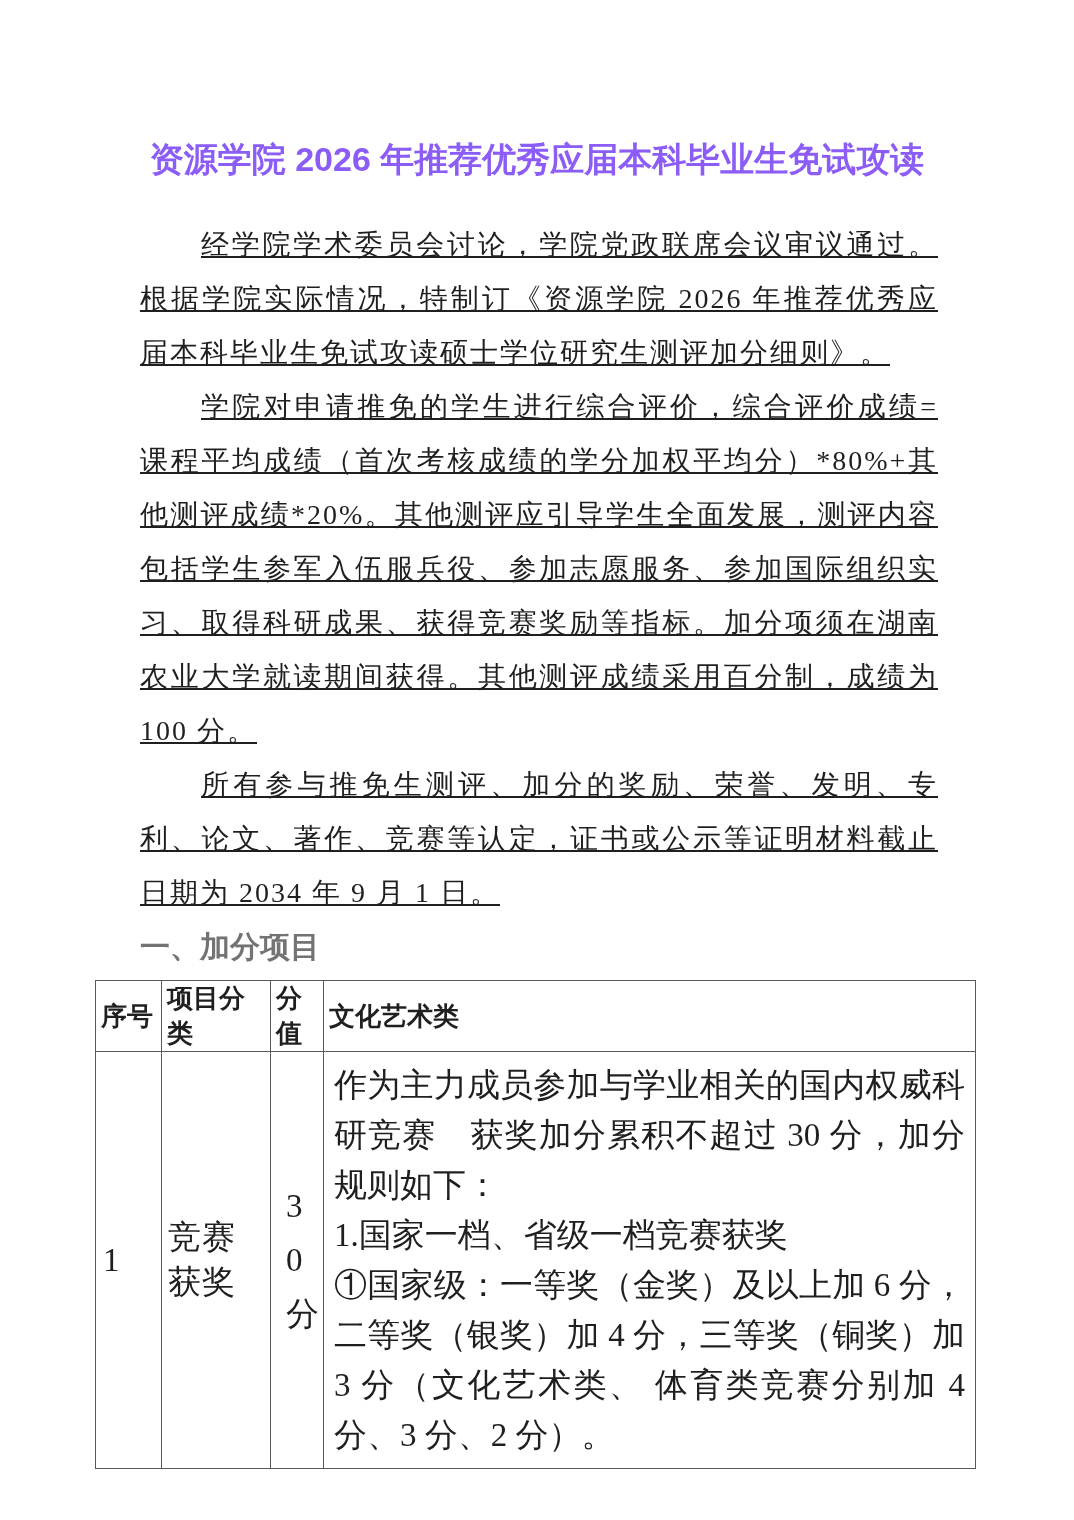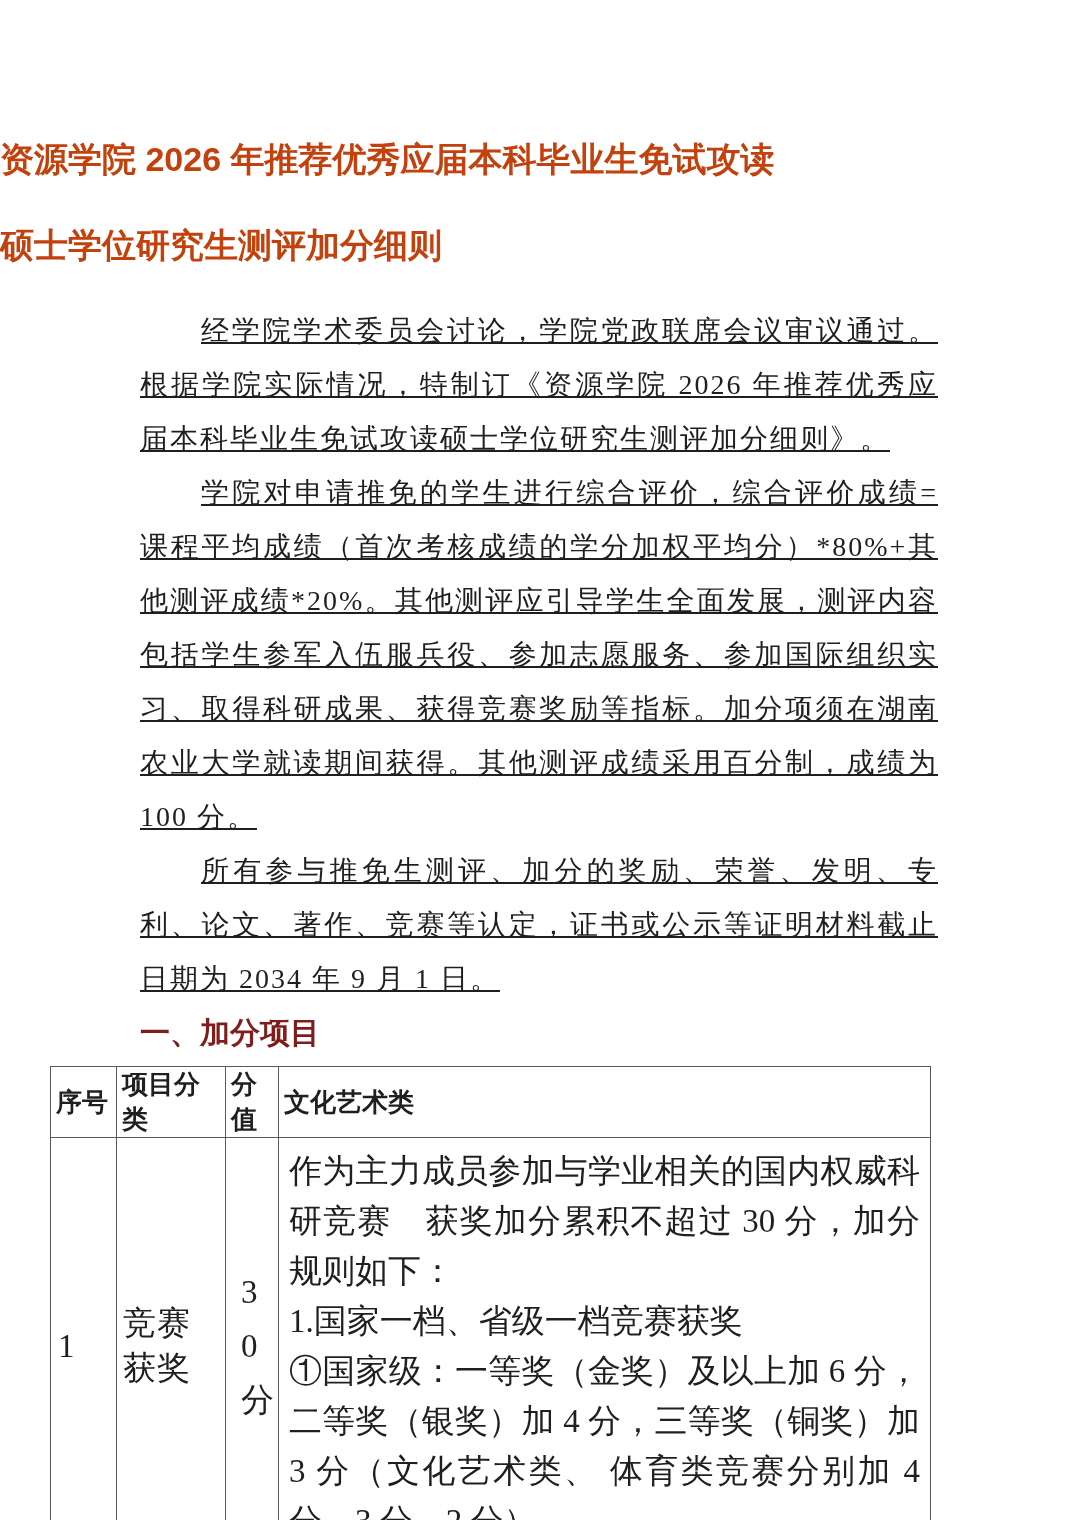--- a/index.html
+++ b/index.html
@@ -13,25 +13,26 @@
     height: 1520px;
     margin: 0 auto;
     background: #ffffff;
     color: #1f1f1f;
     overflow: hidden;
     font-family: "Liberation Serif", serif;
   }
   
   .doc-title {
     margin-top: 116px;
+    text-align: center;
     font-family: "Liberation Sans", sans-serif;
     font-weight: bold;
     font-size: 34px;
     line-height: 86px;
-    color: #c2410c;
+    color: #8b5cf6;
   }
   .doc-title .title-line { display: block; }
 
   
   .text-block {
     margin: 16px 136px 0 140px; 
     font-size: 28px;
     line-height: 54px;
     letter-spacing: 2px;
     text-align: justify;
@@ -43,26 +44,26 @@
     text-indent: 61px;
   }
 
   
   .section-heading {
     margin: 6px 0 12px 140px;
     font-family: "Liberation Sans", sans-serif;
     font-weight: bold;
     font-size: 30px;
     line-height: 42px;
-    color: #7f1d1d;
+    color: #737373;
   }
 
   
   table.score-table {
-    margin-left: 50px;
+    margin-left: 95px;
     width: 880px;
     border-collapse: collapse;
     table-layout: fixed;
   }
   table.score-table th,
   table.score-table td {
     border: 1px solid #595959;
     vertical-align: middle;
     word-break: break-all;
   }
@@ -90,21 +91,20 @@
     text-justify: inter-character;
   }
 </style>
 </head>
 <body>
 
 <div class="page">
 
   <header class="doc-title">
     <span class="title-line">资源学院 2026 年推荐优秀应届本科毕业生免试攻读</span>
-    <span class="title-line">硕士学位研究生测评加分细则</span>
   </header>
 
   <main class="text-block">
     <p>经学院学术委员会讨论，学院党政联席会议审议通过。根据学院实际情况，特制订《资源学院 2026 年推荐优秀应届本科毕业生免试攻读硕士学位研究生测评加分细则》。</p>
     <p>学院对申请推免的学生进行综合评价，综合评价成绩=课程平均成绩（首次考核成绩的学分加权平均分）*80%+其他测评成绩*20%。其他测评应引导学生全面发展，测评内容包括学生参军入伍服兵役、参加志愿服务、参加国际组织实习、取得科研成果、获得竞赛奖励等指标。加分项须在湖南农业大学就读期间获得。其他测评成绩采用百分制，成绩为 100 分。</p>
     <p>所有参与推免生测评、加分的奖励、荣誉、发明、专利、论文、著作、竞赛等认定，证书或公示等证明材料截止日期为 2034 年 9 月 1 日。</p>
   </main>
 
   <h2 class="section-heading">一、加分项目</h2>
 

